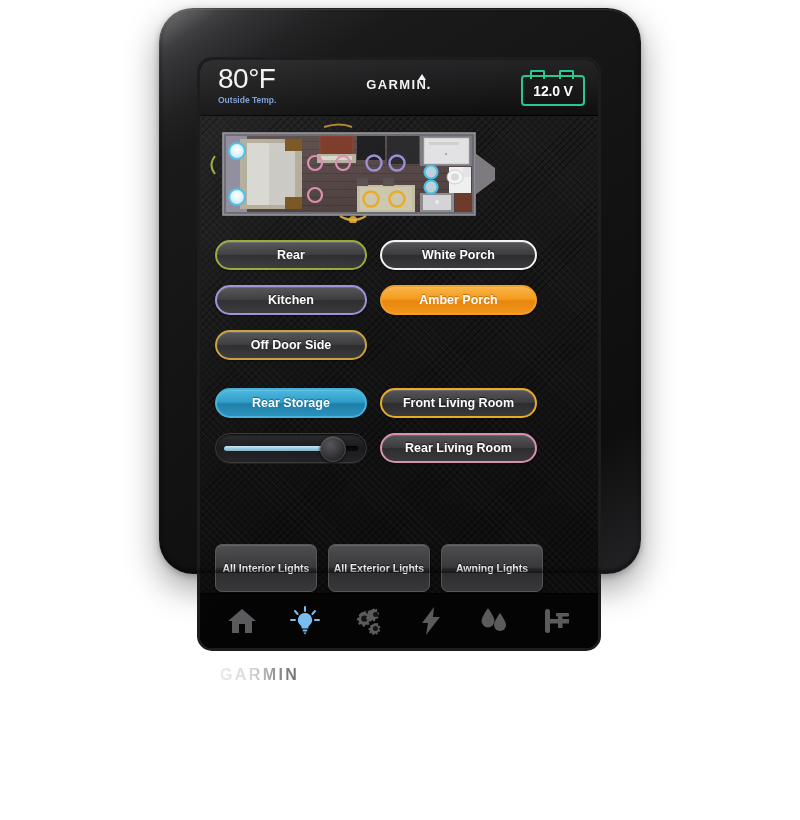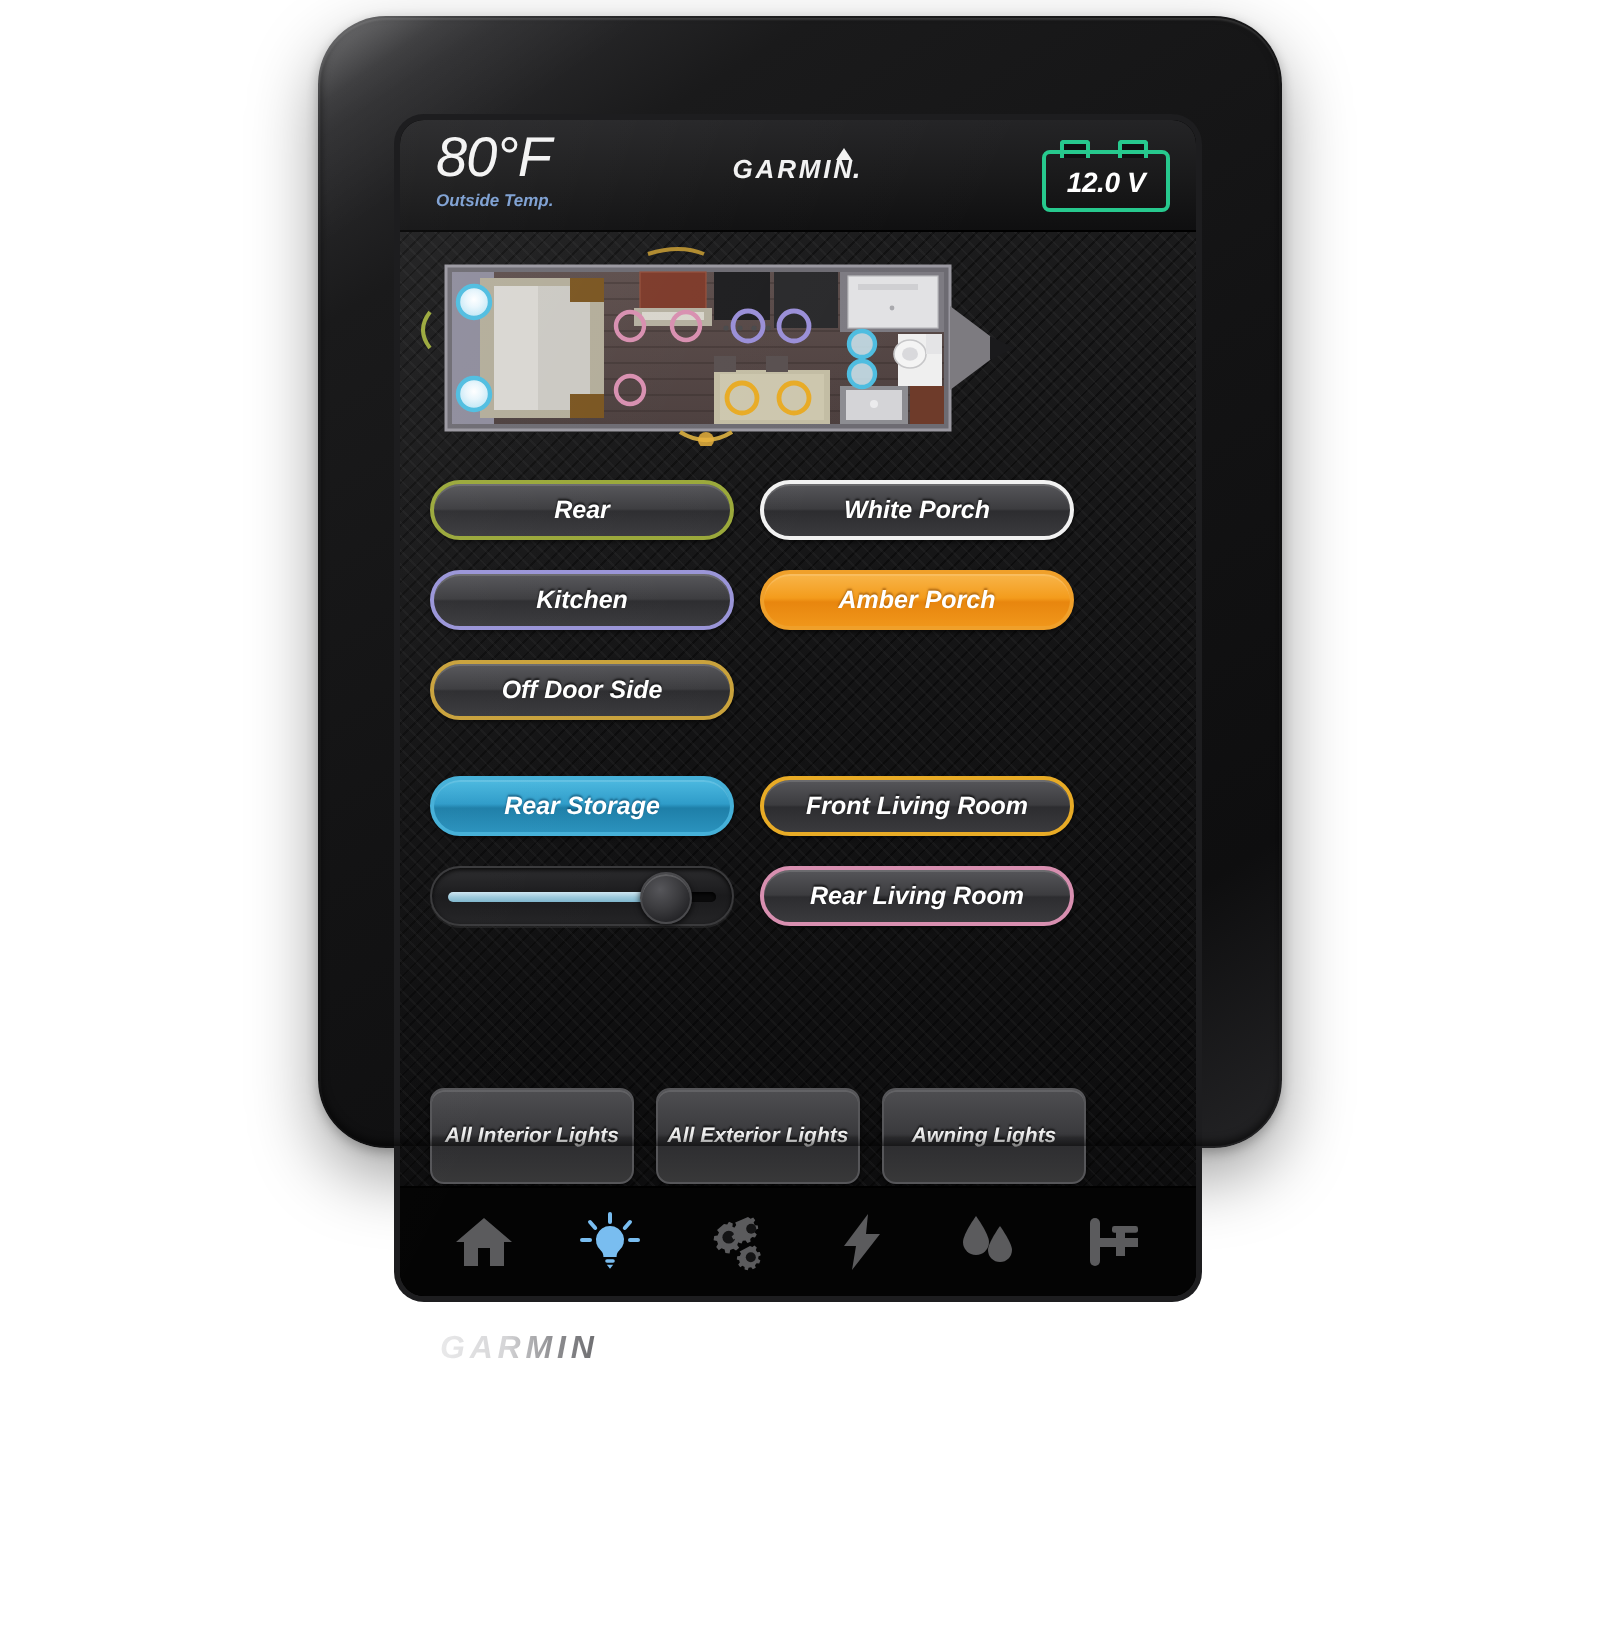--- a/index.html
+++ b/index.html
@@ -9,21 +9,20 @@
   }
   .stage{position:relative;width:800px;height:820px;}
 
   
   .device{
     position:absolute;left:159px;top:8px;width:482px;height:566px;
     border-radius:34px;
     background:
       linear-gradient(148deg,#4a4a4c 0%,#2b2b2d 7%,#1a1a1b 18%,#131314 50%,#0e0e0f 82%,#242426 100%);
     box-shadow:0 14px 34px rgba(0,0,0,.38), 0 2px 6px rgba(0,0,0,.25);
-    font-style:italic;
   }
   .device:before{ 
     content:"";position:absolute;left:0;top:0;right:0;bottom:0;border-radius:34px;
     background:linear-gradient(145deg,rgba(255,255,255,.26) 0%,rgba(255,255,255,.06) 5%,rgba(255,255,255,0) 13%);
     pointer-events:none;
   }
   .device:after{
     content:"";position:absolute;left:1px;top:1px;right:1px;bottom:1px;border-radius:33px;
     box-shadow:inset 0 1px 1px rgba(255,255,255,.13), inset 0 -2px 4px rgba(0,0,0,.6);
     pointer-events:none;

